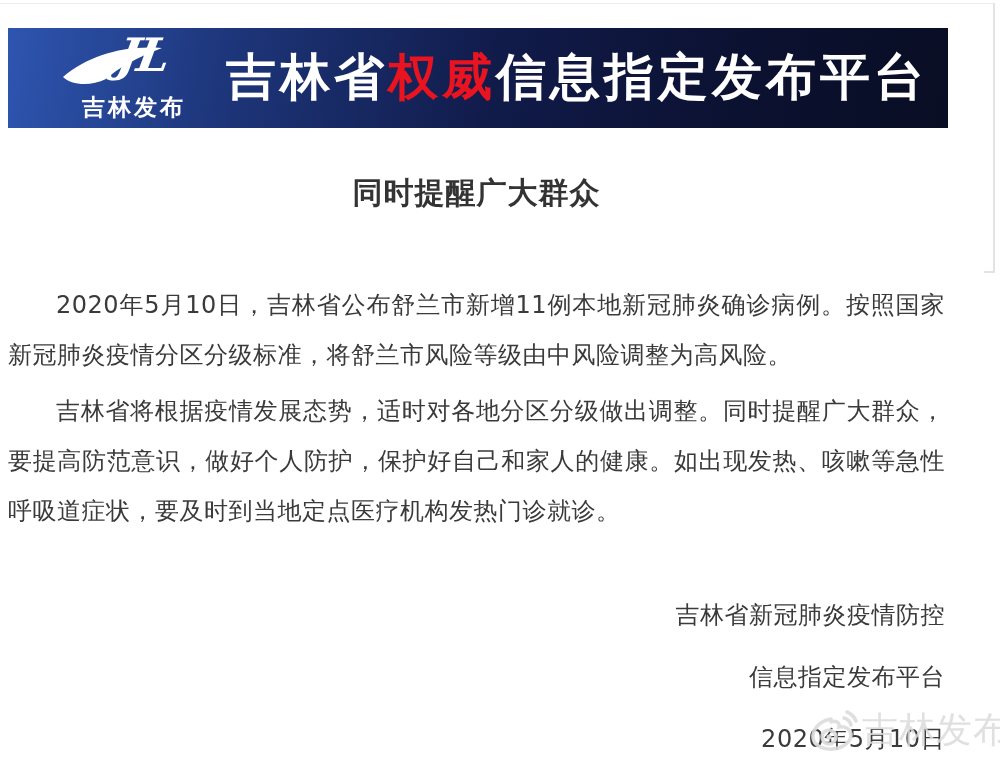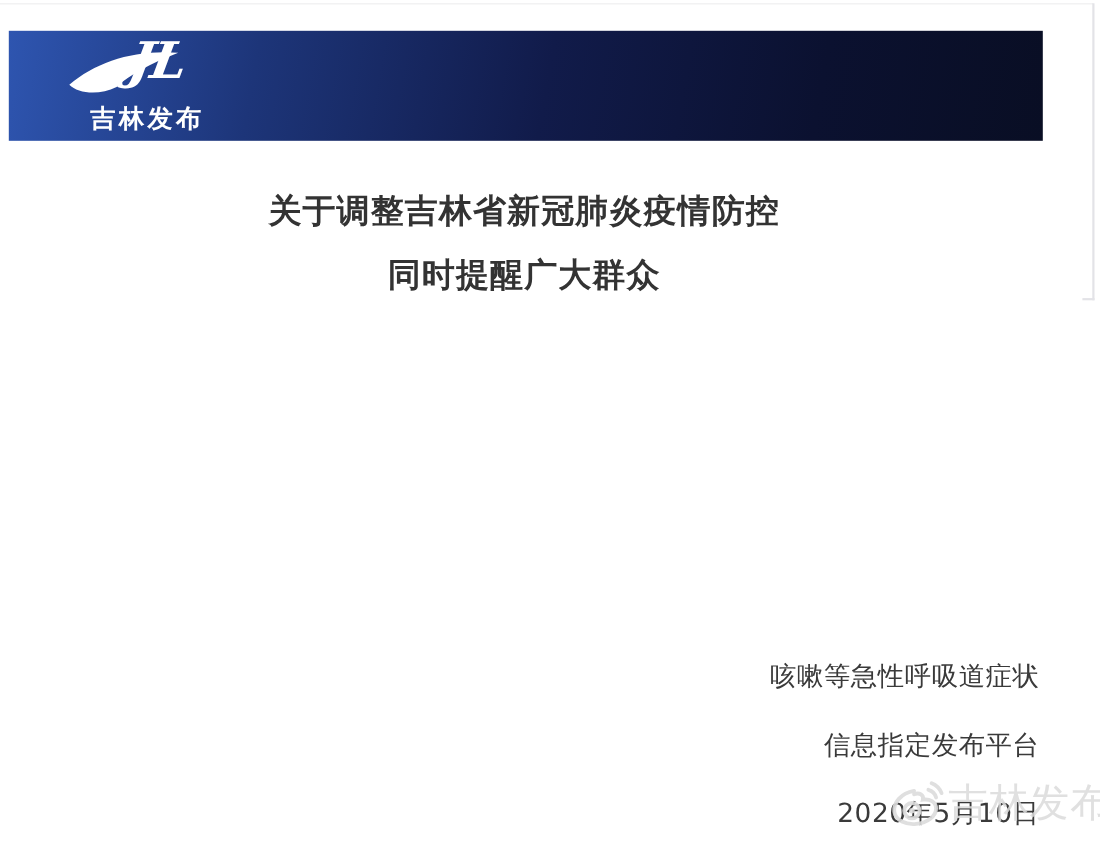--- a/index.html
+++ b/index.html
@@ -75,30 +75,36 @@
   <div class="right-border-tick"></div>
 
   <header class="banner">
     <div class="logo">
       <svg class="logo-swoosh" width="150" height="58" viewBox="0 0 150 58">
         <path d="M3 41 C 28 20, 62 9, 102 12 C 76 22, 58 32, 46 43 C 30 51, 11 49, 3 41 Z" fill="#ffffff"></path>
       </svg>
       <div class="logo-jl">JL</div>
       <div class="logo-label">吉林发布</div>
     </div>
+    <div class="banner-title">
+      <span>吉林省</span><span class="hl">权威</span><span>信息指定发布平台</span>
+    </div>
   </header>
 
   <div class="doc-title">
-    <div>关于调整吉林省新冠肺炎疫情防控</div>
     <div>同时提醒广大群众</div>
   </div>
 
+  <div class="doc-body">
+    <p>2020年5月10日，吉林省公布舒兰市新增11例本地新冠肺炎确诊病例。按照国家新冠肺炎疫情分区分级标准，将舒兰市风险等级由中风险调整为高风险。</p>
+    <p>吉林省将根据疫情发展态势，适时对各地分区分级做出调整。同时提醒广大群众，要提高防范意识，做好个人防护，保护好自己和家人的健康。如出现发热、咳嗽等急性呼吸道症状，要及时到当地定点医疗机构发热门诊就诊。</p>
+  </div>
 
   <div class="signature">
-    <div>咳嗽等急性呼吸道症状</div>
+    <div>吉林省新冠肺炎疫情防控</div>
     <div>信息指定发布平台</div>
     <div>2020年5月10日</div>
   </div>
 
   <div class="watermark">
     <svg width="48" height="42" viewBox="0 0 48 42">
       <g fill="none" stroke="rgba(219,219,219,0.9)" stroke-width="3.5" stroke-linecap="round">
         <path d="M21 9 C 9 11, 2 20, 3 28 C 4 36, 14 40, 23 39 C 33 38, 41 32, 41 25 C 41 19, 35 16, 29 17 C 30 13, 26 10, 21 12"></path>
         <circle cx="19" cy="27" r="7"></circle>
         <path d="M34 8 a10 10 0 0 1 7 7"></path>

